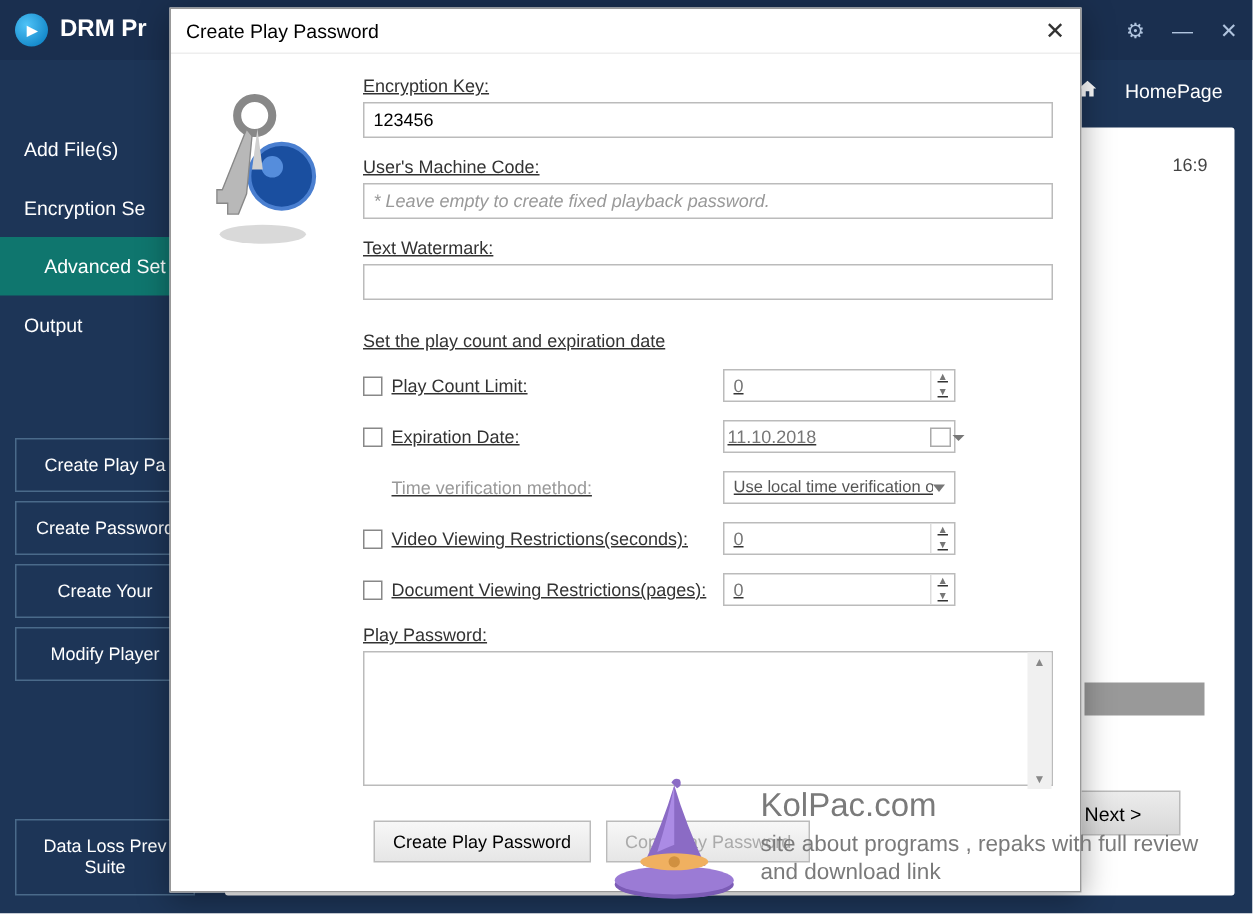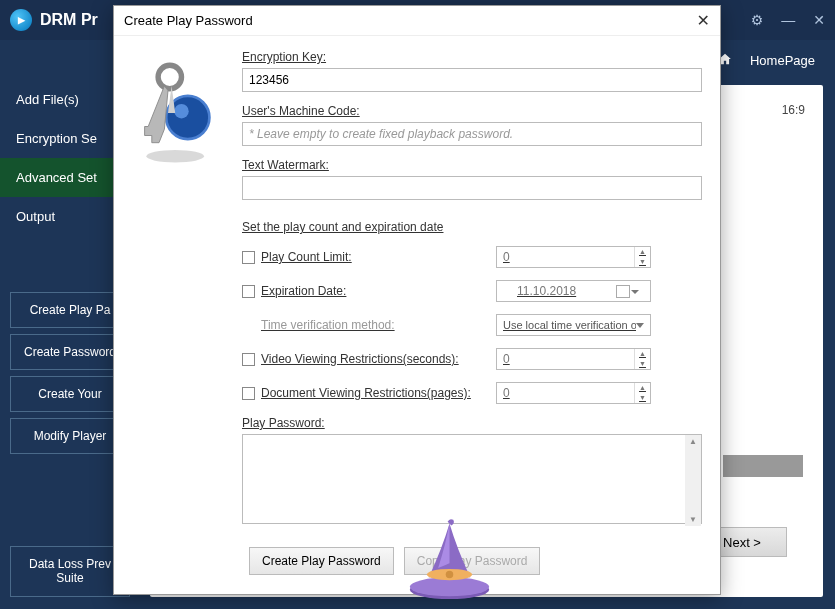--- a/index.html
+++ b/index.html
@@ -10,48 +10,48 @@
 .app-titlebar { height: 40px; background: #1a2f4f; display: flex; align-items: center; padding: 0 10px; color: #fff; justify-content: space-between; }
 .app-titlebar-left { display: flex; align-items: center; gap: 8px; font-weight: bold; }
 .app-logo { width: 22px; height: 22px; border-radius: 50%; background: radial-gradient(circle at 35% 35%, #4fc3f7, #0277bd); display: flex; align-items: center; justify-content: center; position: relative; }
 .app-logo::after { content: '▶'; font-size: 9px; color: #fff; margin-left: 1px; }
 .app-winctrl { display: flex; gap: 18px; color: #b0c4de; font-size: 14px; }
 .app-winctrl span { cursor: pointer; }
 .app-toolbar { height: 40px; display: flex; justify-content: flex-end; align-items: center; padding: 0 20px; color: #fff; font-size: 13px; }
 .homepage { display: flex; align-items: center; gap: 18px; }
 .sidebar { width: 140px; position: absolute; left: 0; top: 80px; bottom: 0; color: #fff; font-size: 13px; }
 .sidebar-item { padding: 12px 16px; cursor: pointer; white-space: nowrap; overflow: hidden; }
-.sidebar-item.active { background: #14532d; }
+.sidebar-item.active { background: #0f766e; text-align: center; }
 .sidebar-btn { margin: 6px 10px; border: 1px solid #4a6a8a; padding: 10px 8px; text-align: center; cursor: pointer; font-size: 12px; white-space: nowrap; overflow: hidden; }
 .sidebar-spacer { height: 50px; }
 .main-panel { position: absolute; left: 150px; right: 12px; top: 85px; bottom: 12px; background: #fff; border-radius: 2px; padding: 10px; }
 .main-inner { position: absolute; right: 18px; top: 18px; font-size: 12px; color: #444; }
 .next-btn { position: absolute; right: 36px; bottom: 40px; width: 90px; height: 30px; background: linear-gradient(#ececec,#d8d8d8); border: 1px solid #bbb; font-size: 13px; display: flex; align-items: center; justify-content: center; cursor: pointer; }
 .gray-bar { position: absolute; right: 20px; top: 370px; width: 80px; height: 22px; background: #999; }
 
 
 .modal { position: absolute; left: 113px; top: 5px; width: 608px; height: 590px; background: #fff; border: 1px solid #999; box-shadow: 0 4px 20px rgba(0,0,0,0.35); z-index: 10; }
 .modal-title { height: 30px; display: flex; align-items: center; justify-content: space-between; padding: 0 10px; font-size: 13px; border-bottom: 1px solid #eee; }
 .modal-close { font-size: 16px; cursor: pointer; color: #333; font-family: Arial; }
 .modal-body { padding: 12px 18px 12px 18px; display: flex; gap: 10px; }
 .modal-icon { width: 100px; flex-shrink: 0; padding-top: 10px; }
 .modal-form { flex: 1; font-size: 12px; color: #333; text-decoration: underline; }
 .form-label { margin-bottom: 4px; margin-top: 2px; }
 .form-input { width: 100%; height: 24px; border: 1px solid #bbb; padding: 0 6px; font-size: 12px; margin-bottom: 10px; }
 .form-input::placeholder { color: #999; font-style: italic; }
 .section-label { margin: 10px 0 12px 0; }
-.opt-row { display: flex; align-items: center; margin-bottom: 12px; gap: 24px; }
+.opt-row { display: flex; align-items: center; margin-bottom: 12px; gap: 10px; }
 .opt-left { display: flex; align-items: center; gap: 6px; width: 230px; }
 .opt-left.disabled { color: #999; }
 .chk { width: 13px; height: 13px; border: 1px solid #888; background: #fff; flex-shrink: 0; cursor: pointer; }
 .spinner { width: 155px; height: 22px; border: 1px solid #bbb; display: flex; align-items: center; position: relative; background: #fff; color: #777; }
 .spinner-val { flex: 1; padding: 0 6px; font-size: 12px; }
 .spinner-btns { width: 16px; display: flex; flex-direction: column; border-left: 1px solid #ddd; }
 .spinner-btns div { height: 10px; font-size: 7px; line-height: 9px; text-align: center; color: #777; cursor: pointer; }
-.date-picker { width: 155px; height: 22px; border: 1px solid #bbb; display: flex; align-items: center; padding: 0 20px; font-size: 12px; color: #777; justify-content: space-between; }
+.date-picker { width: 155px; height: 22px; border: 1px solid #bbb; display: flex; align-items: center; padding: 0 2px; font-size: 12px; color: #777; justify-content: space-between; }
 .date-cal { width: 14px; height: 13px; border: 1px solid #aaa; position: relative; }
 .date-cal::after { content: ''; position: absolute; right: -10px; top: 4px; border-left: 4px solid transparent; border-right: 4px solid transparent; border-top: 4px solid #777; }
 .dropdown { width: 155px; height: 22px; border: 1px solid #bbb; display: flex; align-items: center; padding: 0 6px; font-size: 11px; color: #555; justify-content: space-between; }
 .dd-arrow { border-left: 4px solid transparent; border-right: 4px solid transparent; border-top: 5px solid #777; }
 .textarea-wrap { position: relative; }
 .textarea { width: 100%; height: 90px; border: 1px solid #bbb; resize: none; padding: 6px; font-size: 12px; }
 .ta-scroll { position: absolute; right: 1px; top: 1px; bottom: 1px; width: 16px; background: #f0f0f0; display: flex; flex-direction: column; justify-content: space-between; align-items: center; font-size: 8px; color: #888; padding: 2px 0; }
 .modal-footer { display: flex; gap: 10px; padding-left: 135px; margin-top: 8px; }
 .modal-btn { height: 28px; padding: 0 12px; border: 1px solid #bbb; background: linear-gradient(#f7f7f7,#e6e6e6); font-size: 12px; cursor: pointer; display: flex; align-items: center;}
 .modal-btn.disabled { color: #aaa; cursor: default; }
@@ -222,13 +222,17 @@
 <div class="watermark">
   <svg class="wiz" viewBox="0 0 100 90">
     <ellipse cx="50" cy="78" rx="42" ry="10" fill="#7b5bb5"></ellipse>
     <ellipse cx="50" cy="75" rx="42" ry="10" fill="#9b7bd5"></ellipse>
     <path d="M50 8 Q42 35 28 65 Q50 58 72 65 Q58 35 50 8 Z" fill="#8b6bc5"></path>
     <path d="M50 8 Q46 30 38 55 Q50 50 50 50 Z" fill="#ab8be5"></path>
     <path d="M48 6 Q50 2 54 4 Q56 8 52 10 Z" fill="#8b6bc5"></path>
     <ellipse cx="50" cy="62" rx="24" ry="6" fill="#f0b060"></ellipse>
     <circle cx="50" cy="62" r="4" fill="#d09040"></circle>
   </svg>
+  <div class="wm-text">
+    <div class="wm-title">KolPac.com</div>
+    <div class="wm-sub">site about programs , repaks with full review and download link</div>
+  </div>
 </div>
 
 </body></html>

